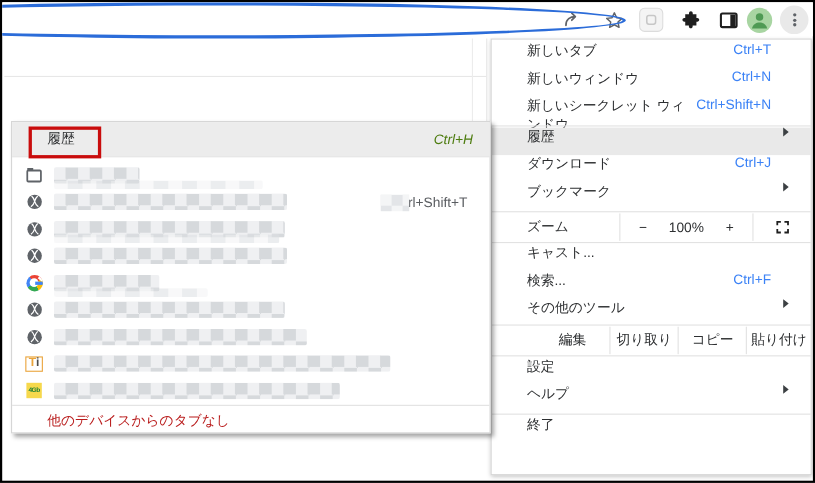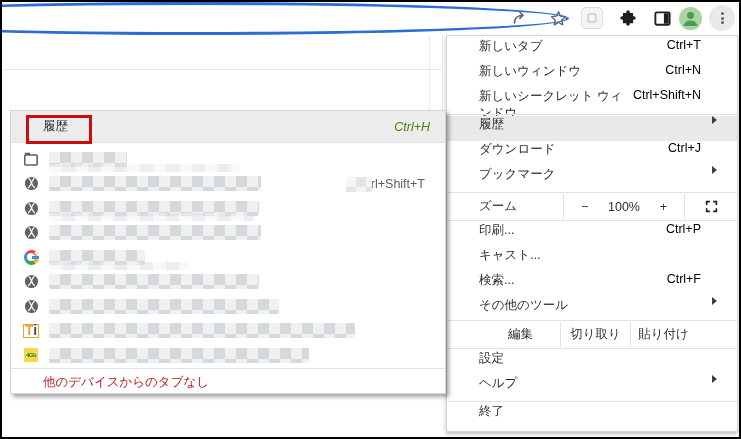--- a/index.html
+++ b/index.html
@@ -20,21 +20,21 @@
     box-sizing:border-box;z-index:12;pointer-events:none;}
   
   .pline-h{position:absolute;left:2px;top:67px;width:438px;height:1px;background:#e7e7e7;}
   .pline-v1{position:absolute;left:427px;top:33px;width:1px;height:75px;background:#ececec;}
   .pline-v2{position:absolute;left:440px;top:33px;width:1px;height:75px;background:#e7e7e7;}
   
   .menu{position:absolute;left:444px;top:33px;width:292px;height:397px;background:#fff;
     border:1px solid #d6d6d6;box-sizing:border-box;box-shadow:0 2px 4px rgba(0,0,0,.25);
     z-index:10;display:flex;flex-direction:column;padding-top:2px;}
   .mrow{display:flex;height:25px;padding:0 18px 0 32px;flex:0 0 auto;}
-  .mrow .shortcut{margin-left:auto;margin-right:18px;color:#000000;}
+  .mrow .shortcut{margin-left:auto;margin-right:18px;color:#3b82f6;}
   .arrow{margin-left:auto;width:0;height:0;border-left:5px solid #3c4043;
     border-top:4px solid transparent;border-bottom:4px solid transparent;margin-right:2px;}
   .msep{height:1px;background:#e2e2e2;margin:1px 0;flex:0 0 auto;}
   .hl{background:#e9e9e9;}
   .zoomrow{display:flex;align-items:stretch;height:25px;flex:0 0 auto;}
   .zcell-label{width:116px;display:flex;align-items:center;padding-left:32px;box-sizing:border-box;font-family:Liberation Serif, serif;}
   .zcell-controls{width:122px;border-left:1px solid #e2e2e2;border-right:1px solid #e2e2e2;
     display:flex;align-items:center;justify-content:space-between;padding:0 17px;box-sizing:border-box;}
   .zcell-fs{flex:1;display:flex;align-items:center;justify-content:center;}
   .editrow{display:flex;align-items:stretch;height:25px;flex:0 0 auto;margin-left:29px;}
@@ -61,21 +61,21 @@
   .hshort{position:absolute;right:20px;color:#5a5d61;}
   .sub-footer{border-top:1px solid #e2e2e2;height:27px;display:flex;align-items:center;
     padding-left:32px;color:#b91c1c;flex:0 0 auto;}
   
   .gicon{position:relative;width:15px;height:15px;border-radius:50%;overflow:hidden;
     background:conic-gradient(from -40deg,#ea4335 0 100deg,#fbbc05 0 190deg,#34a853 0 280deg,#4285f4 0 360deg);}
   .gicon i{position:absolute;left:3.5px;top:3.5px;width:8px;height:8px;background:#fff;border-radius:50%;}
   .gicon b{position:absolute;right:0;top:6px;width:7px;height:3px;background:#4285f4;}
   .gicon u{position:absolute;right:-1px;top:1px;width:5px;height:4px;background:#fff;transform:rotate(40deg);}
   .ti-icon{width:32px;height:14px;border:1.5px solid #eaa43b;box-sizing:border-box;background:#fff;
-    font-size:14px;font-weight:bold;line-height:11px;text-align:center;color:#eaa43b;}
+    font-size:11px;font-weight:bold;line-height:11px;text-align:center;color:#eaa43b;}
   .ti-icon span{color:#4a4a4a;}
   .yl-icon{width:14px;height:14px;background:#f6d84c;font-size:6px;line-height:14px;text-align:center;
     color:#1d7f33;font-weight:bold;letter-spacing:-0.5px;overflow:hidden;}
 </style>
 </head>
 <body>
 
 <div class="screen">
 
   <div class="toolbar">
@@ -161,38 +161,35 @@
         <span>+</span>
       </div>
       <div class="zcell-fs">
         <svg width="13" height="13" viewBox="0 0 16 16">
             <path d="M2 6 V2 H6 M10 2 H14 V6 M14 10 V14 H10 M6 14 H2 V10" stroke="#1f1f1f" stroke-width="2" fill="none"></path>
           </svg>
       </div>
     </div>
     <div class="msep"></div>
     <div class="mrow">
-      <span>印刷...</span>
-      <span class="shortcut">Ctrl+P</span>
-    </div>
-    <div class="mrow">
       <span>キャスト...</span>
     </div>
     <div class="mrow">
       <span>検索...</span>
       <span class="shortcut">Ctrl+F</span>
     </div>
     <div class="mrow" style="height:22px;">
       <span>その他のツール</span>
       <span class="arrow"></span>
     </div>
     <div class="msep"></div>
     <div class="editrow">
       <div class="ecell e1">編集</div>
       <div class="ecell e2">切り取り</div>
+      <div class="ecell e3">コピー</div>
       <div class="ecell e4">貼り付け</div>
     </div>
     <div class="msep"></div>
     <div class="mrow">
       <span>設定</span>
     </div>
     <div class="mrow">
       <span>ヘルプ</span>
       <span class="arrow"></span>
     </div>

